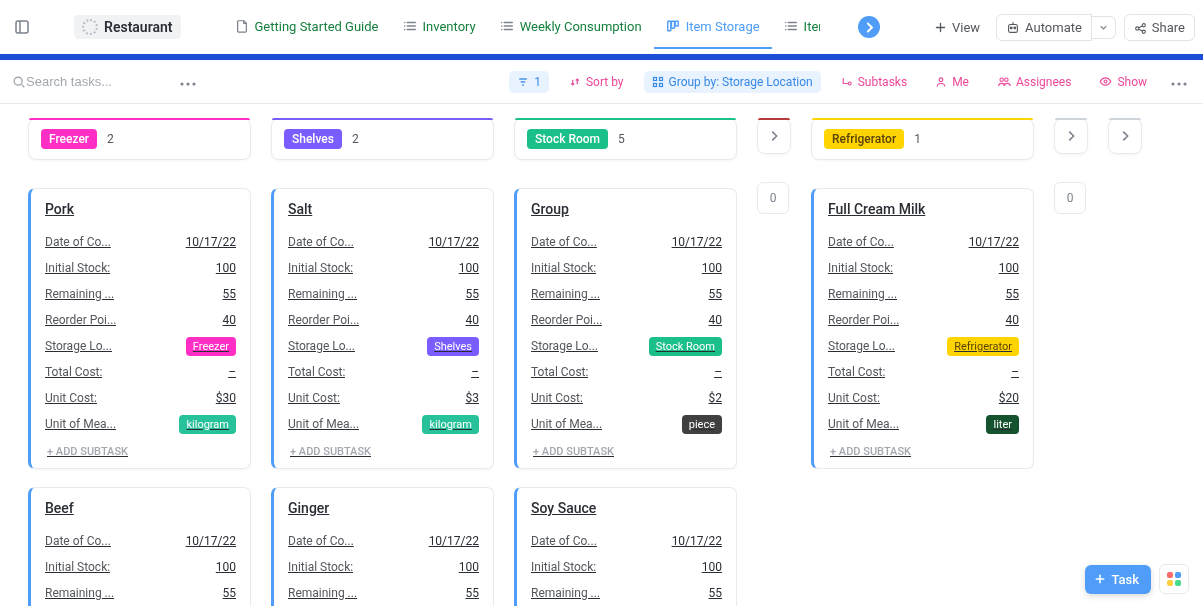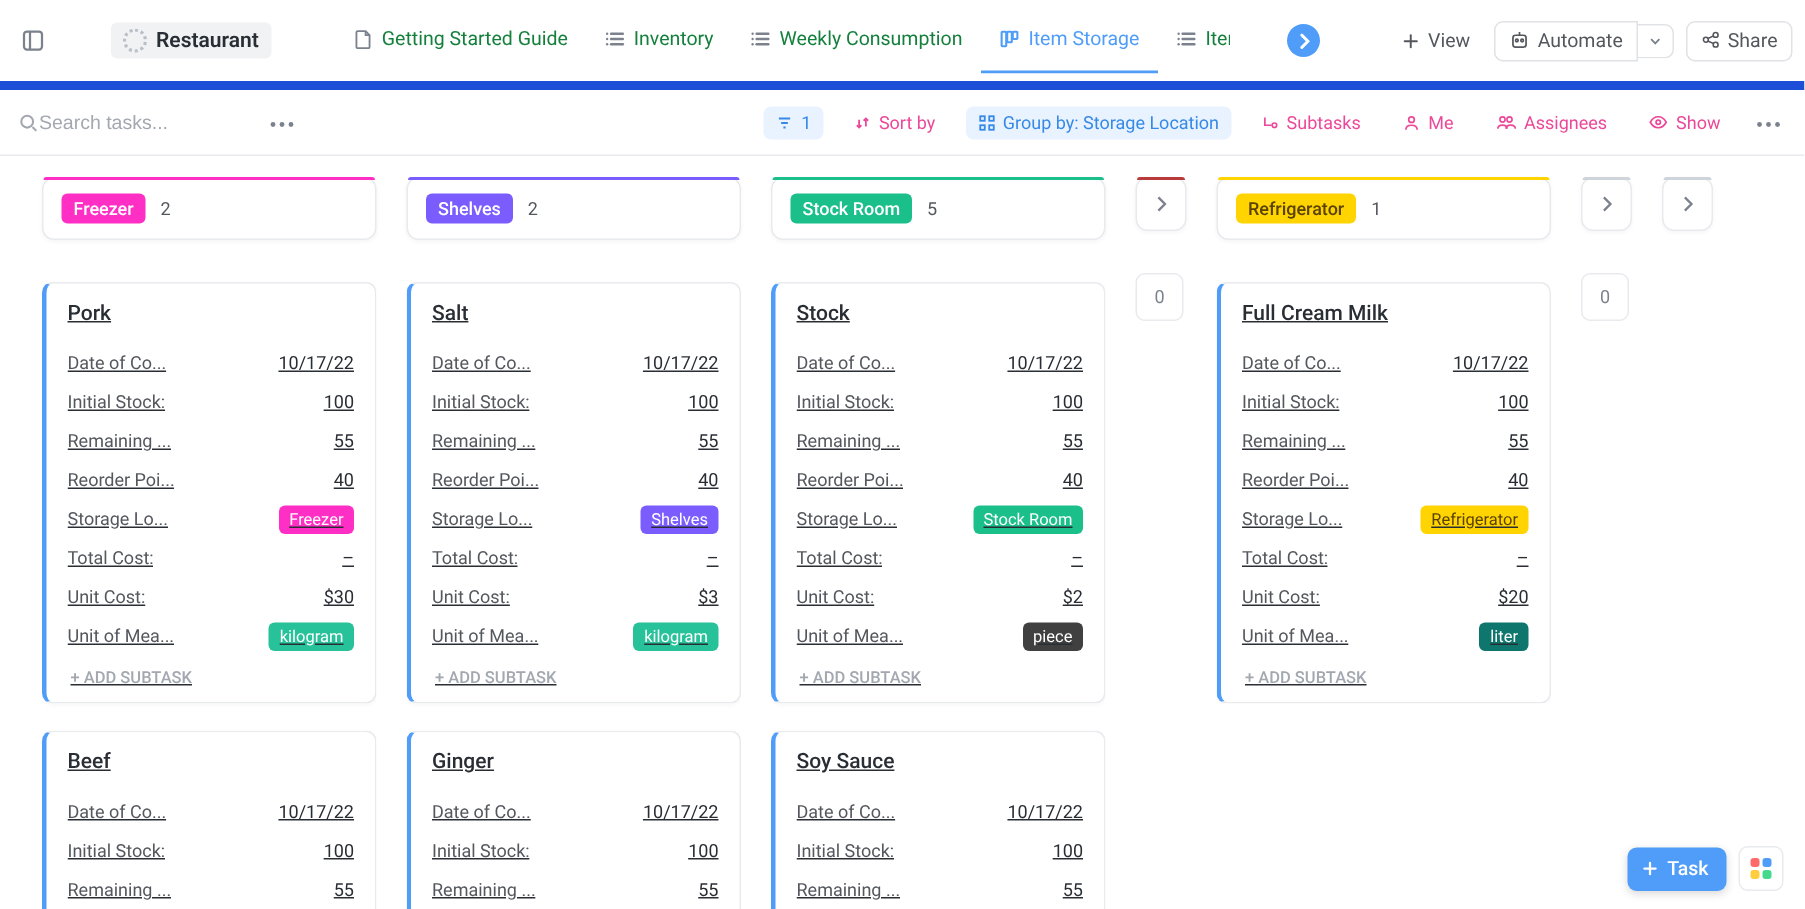--- a/index.html
+++ b/index.html
@@ -12,21 +12,21 @@
   .workspace .loader { width: 16px; height: 16px; border: 2px dotted #b9bec7; border-radius: 50%; }
   .workspace .title { font-weight: 600; font-size: 14px; }
   .tabs { display: flex; align-items: stretch; height: 44px; overflow: hidden; flex: 1; }
   .tab { display: flex; align-items: center; gap: 6px; padding: 0 12px; color: #15803d; font-size: 13px; white-space: nowrap; border-bottom: 2px solid transparent; cursor: pointer; }
   .tab.active { color: #4f9df8; border-bottom-color: #4f9df8; }
   .tab .tab-icon { color: #7c828d; display: inline-flex; }
   .tab.active .tab-icon { color: #4f9df8; }
   .tab-scroll { width: 22px; height: 22px; border-radius: 50%; background: #4f9df8; color: #fff; display: flex; align-items: center; justify-content: center; align-self: center; margin-right: 4px; cursor: pointer; font-size: 14px; line-height: 1; }
   .top-right { display: flex; align-items: center; gap: 8px; padding-left: 4px; }
   .light-btn { display: flex; align-items: center; gap: 5px; padding: 5px 8px; border-radius: 6px; color: #54575d; cursor: pointer; white-space: nowrap; font-size: 13px; }
-  .outline-btn { display: flex; align-items: flex-start; gap: 5px; padding: 5px 9px; border: 1px solid #e0e2e6; border-radius: 6px; color: #54575d; cursor: pointer; font-size: 13px; }
+  .outline-btn { display: flex; align-items: flex-end; gap: 5px; padding: 5px 9px; border: 1px solid #e0e2e6; border-radius: 6px; color: #54575d; cursor: pointer; font-size: 13px; }
   .split { display: flex; align-items: center; }
   .split .outline-btn { border-top-right-radius: 0; border-bottom-right-radius: 0; }
   .split .caret { border: 1px solid #e0e2e6; border-left: none; border-top-right-radius: 6px; border-bottom-right-radius: 6px; padding: 5px 6px; display: flex; align-items: center; color: #7c828d; cursor: pointer; }
 
   
   .filterbar { display: flex; align-items: center; height: 44px; padding: 0 12px; border-bottom: 1px solid #e8eaed; gap: 10px; }
   .search-wrap { display: flex; align-items: center; gap: 0; color: #a3a8b0; }
   .search-input { border: none; outline: none; font-size: 13px; color: #54575d; width: 140px; }
   .search-input::placeholder { color: #a3a8b0; }
   .pill { display: inline-flex; align-items: center; gap: 5px; padding: 4px 8px; border-radius: 5px; font-size: 12px; color: #54575d; cursor: pointer; }
@@ -400,21 +400,21 @@
         </div>
       </div>
     </div>
     <div class="column">
       <div class="col-header" style="--stripe:#1bbf89">
         <span class="tag" style="background:#1bbf89;color:#fff">Stock Room</span>
         <span class="count">5</span>
       </div>
       <div class="cards">
         <div class="card">
-          <div class="card-title">Stock</div>
+          <div class="card-title">Group</div>
           <div class="row">
             <span class="label">Date of Co...</span>
             <span class="val">10/17/22</span>
           </div>
           <div class="row">
             <span class="label">Initial Stock:</span>
             <span class="val">100</span>
           </div>
           <div class="row">
             <span class="label">Remaining ...</span>
@@ -498,21 +498,21 @@
           <div class="row">
             <span class="label">Total Cost:</span>
             <span class="val">–</span>
           </div>
           <div class="row">
             <span class="label">Unit Cost:</span>
             <span class="val">$20</span>
           </div>
           <div class="row">
             <span class="label">Unit of Mea...</span>
-            <span class="val"><span class="chip" style="background:#0f766e;color:#fff">liter</span></span>
+            <span class="val"><span class="chip" style="background:#14532d;color:#fff">liter</span></span>
           </div>
           <div class="add-subtask">+ ADD SUBTASK</div>
         </div>
       </div>
     </div>
     <div class="column narrow zero-col">
       <div class="col-header scroll" style="--stripe:#cfd3da">
         <svg width="14" height="14" viewBox="0 0 16 16" fill="none" stroke="currentColor" stroke-width="1.8">
           <polyline points="6 3 11 8 6 13"></polyline>
         </svg>

